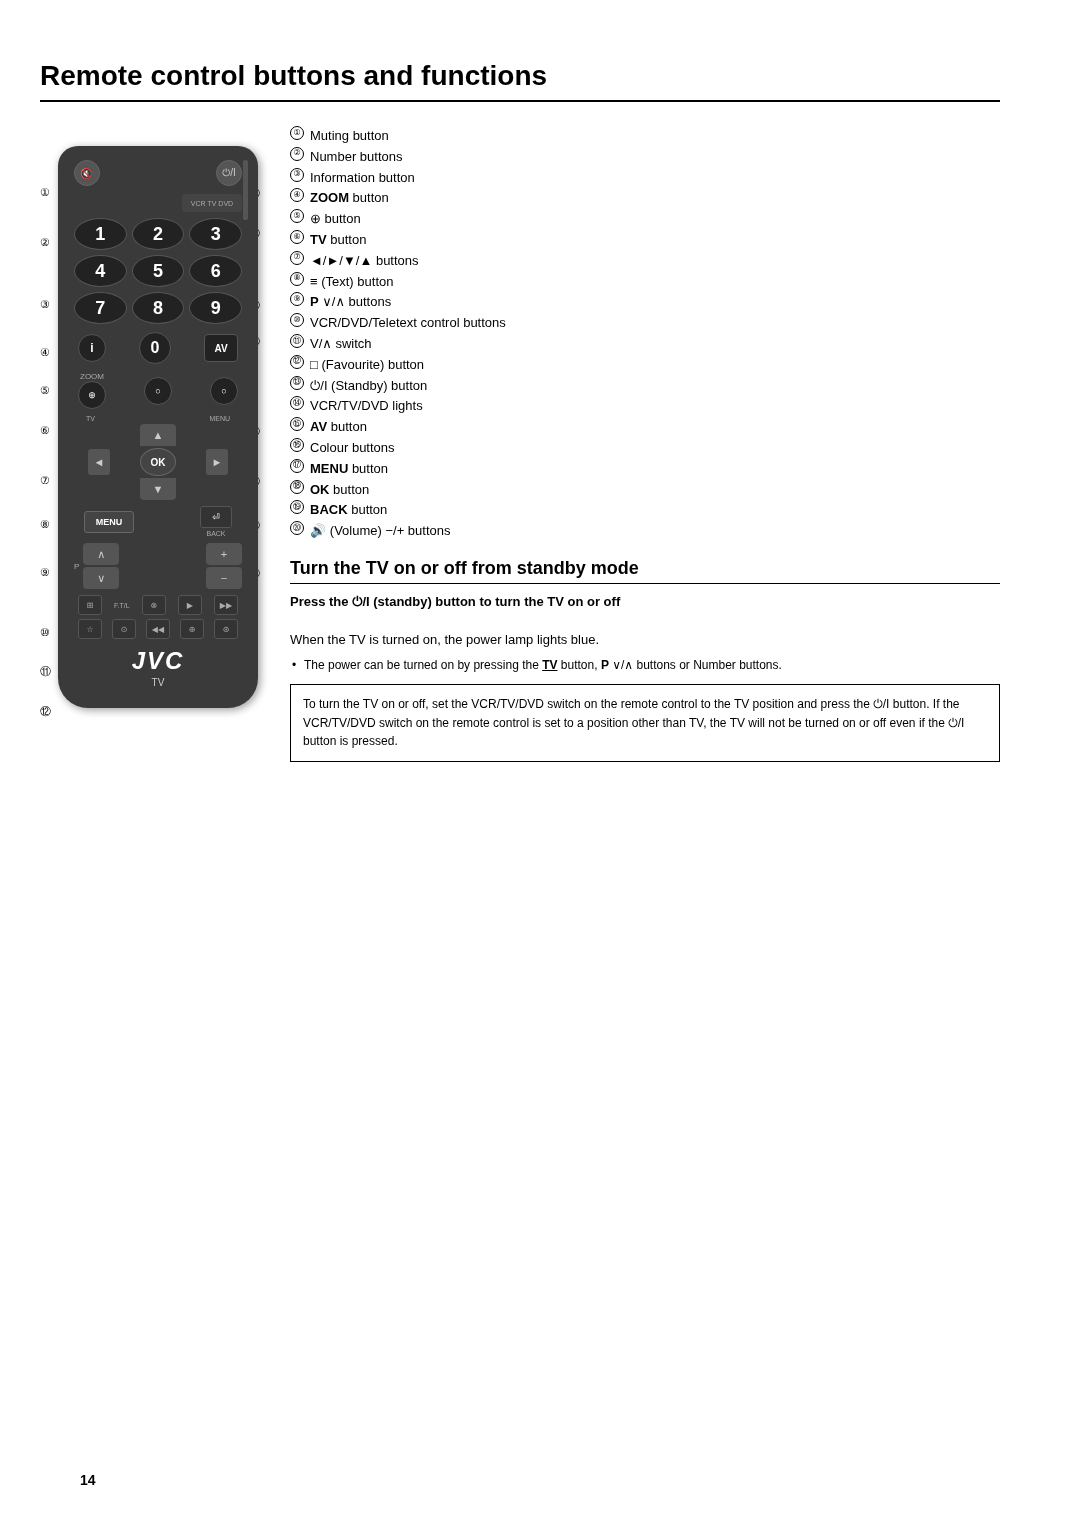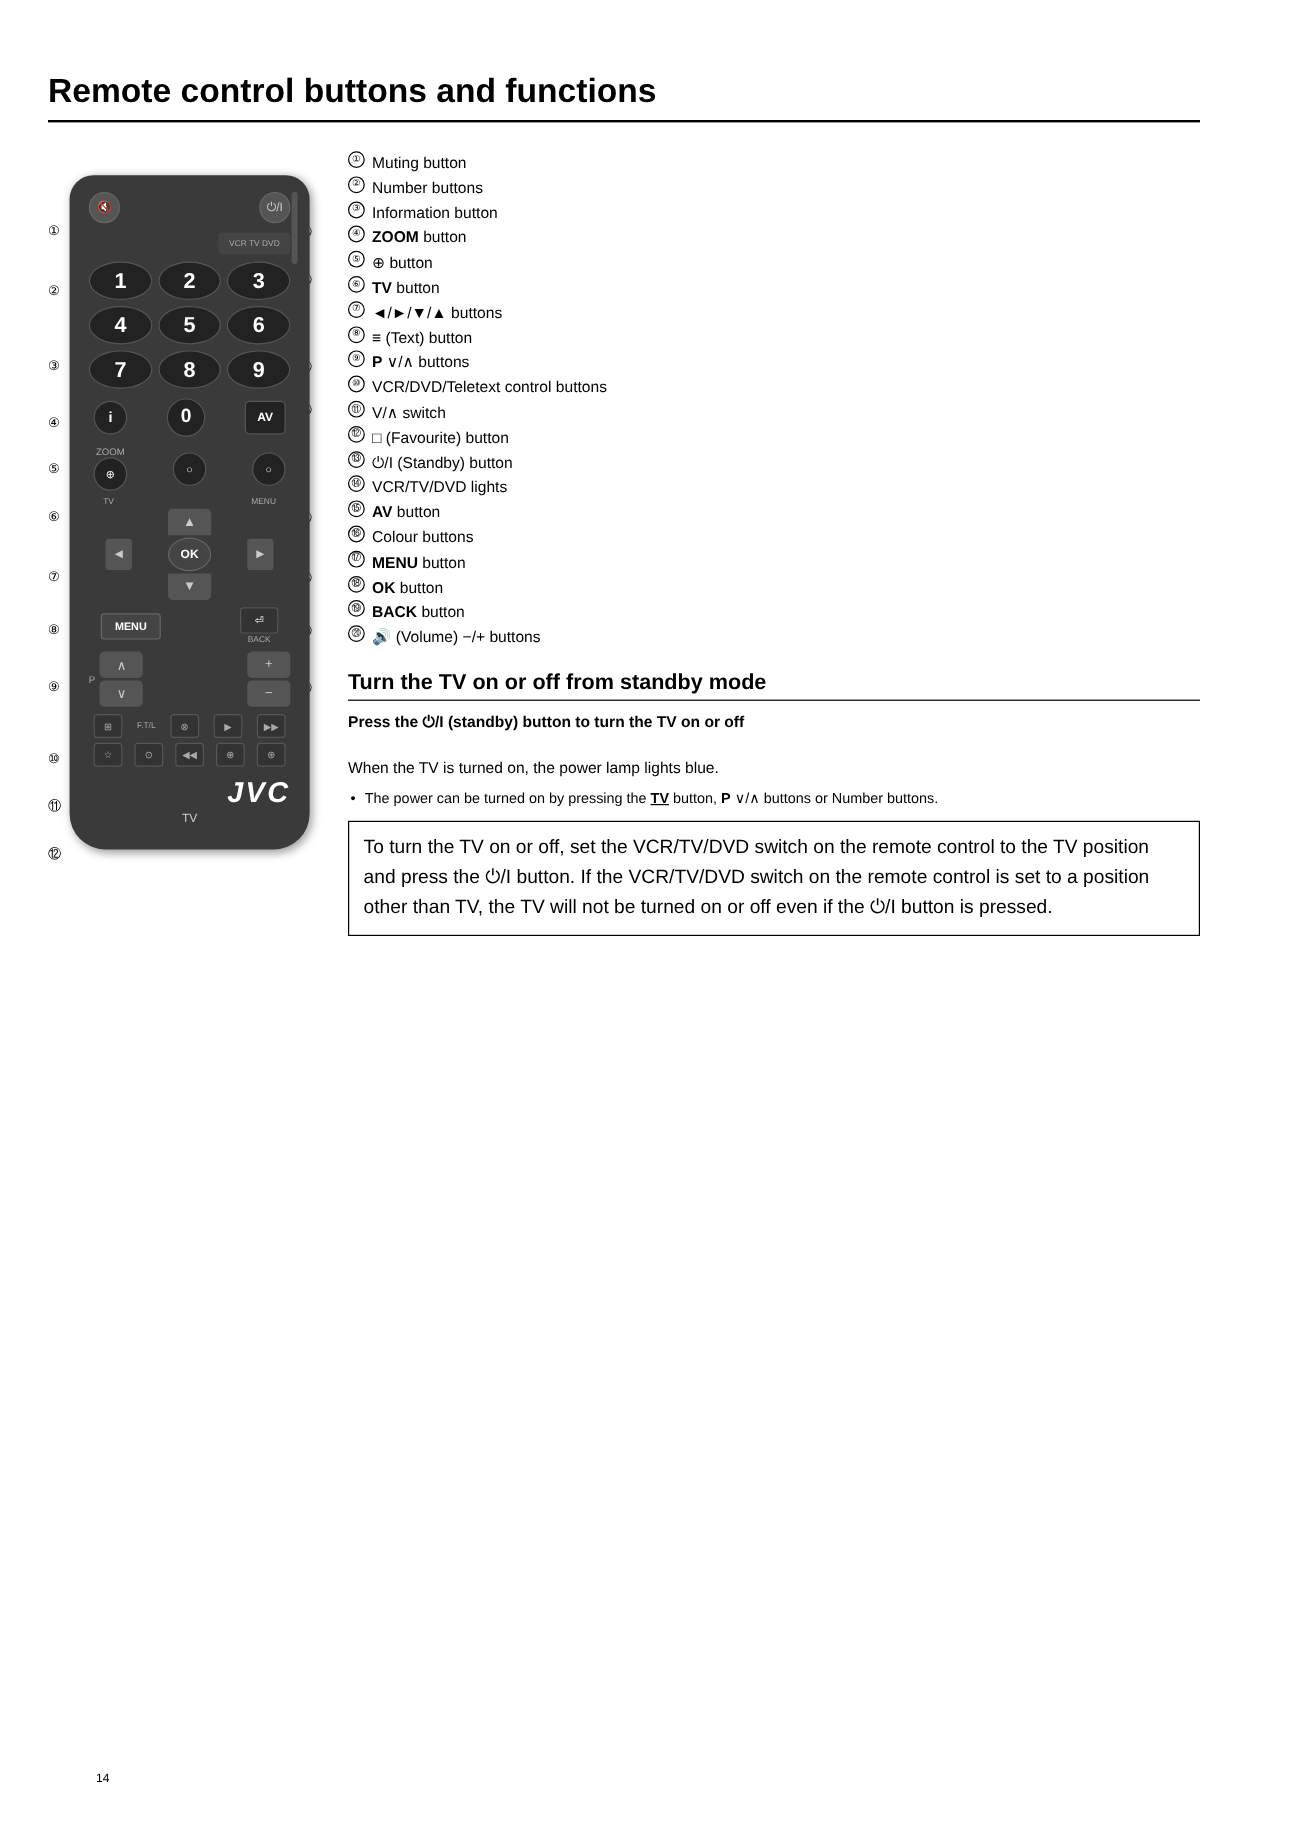--- a/index.html
+++ b/index.html
@@ -14,22 +14,22 @@
     }
 
     .page {
       padding: 60px 80px 60px 40px;
     }
 
     .page-number {
       position: absolute;
       bottom: 40px;
       left: 80px;
-      font-size: 10px;
-      font-weight: normal;
+      font-size: 14px;
+      font-weight: bold;
     }
 
     h1.title {
       font-size: 28px;
       font-weight: bold;
       border-bottom: 2px solid #000;
       padding-bottom: 8px;
       margin-bottom: 24px;
     }
 
@@ -341,21 +341,21 @@
     }
 
     .bottom-icons-row2 {
       display: flex;
       justify-content: space-between;
       margin-bottom: 8px;
       padding: 0 4px;
     }
 
     .jvc-logo {
-      text-align: right;
+      text-align: center;
       color: #fff;
       font-size: 24px;
       font-weight: bold;
       font-style: italic;
       letter-spacing: 2px;
       margin-bottom: 2px;
     }
 
     .tv-label-remote {
       text-align: center;
@@ -410,21 +410,21 @@
 
     .bullet-item::before {
       content: '•';
       position: absolute;
       left: 2px;
     }
 
     .notice-box {
       border: 1px solid #000;
       padding: 10px 12px;
-      font-size: 16px;
+      font-size: 12px;
       line-height: 1.55;
       margin-top: 10px;
     }
 
     b { font-weight: bold; }
 
     
     .n {
       display: inline-flex;
       width: 14px;

